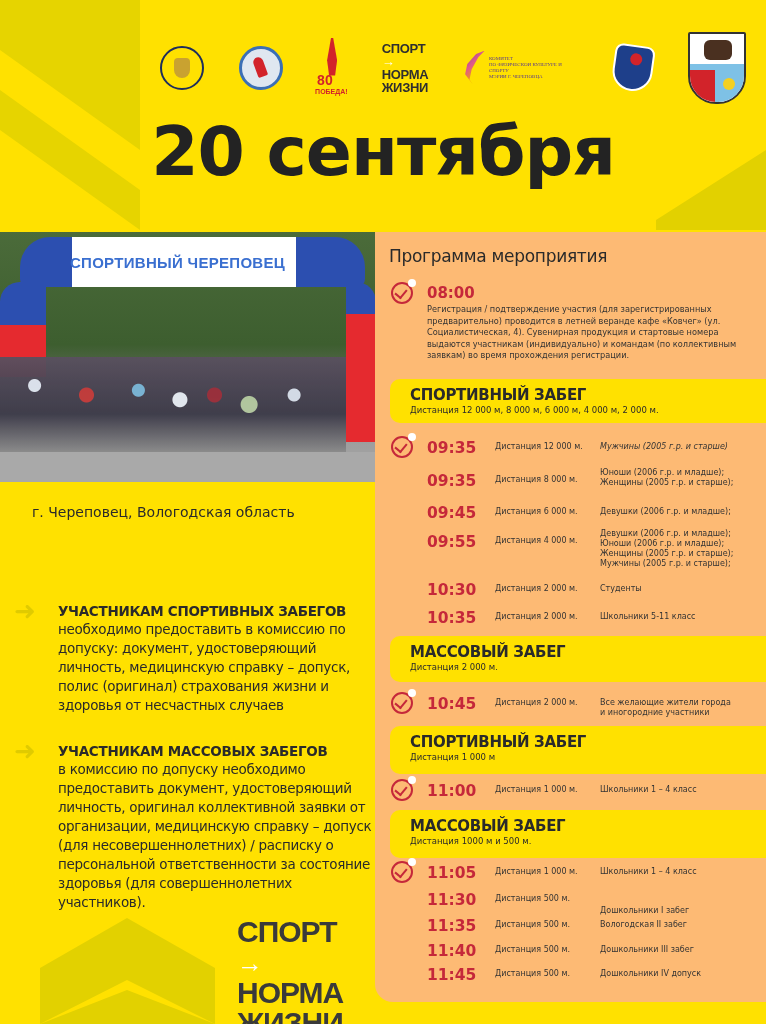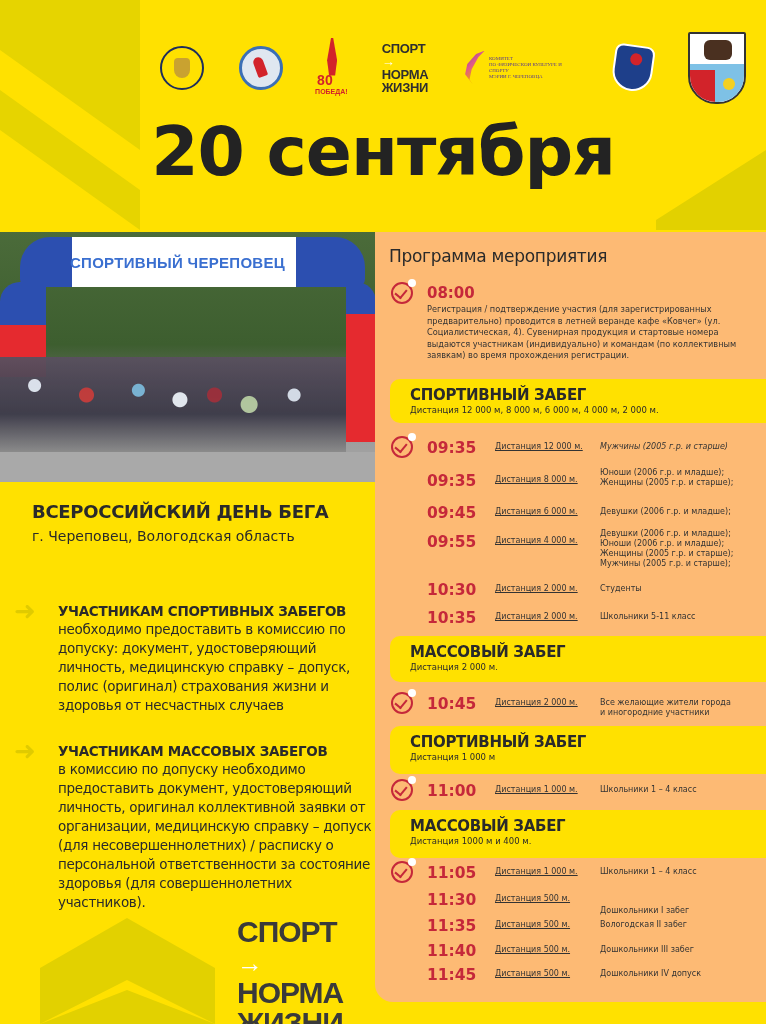--- a/index.html
+++ b/index.html
@@ -226,21 +226,21 @@
     .banner .bt { font: bold 15px/18px "DejaVu Sans", sans-serif; color: #2a2a2a; letter-spacing: -0.3px; }
     .banner .bs { font: 8.5px/12px "DejaVu Sans", sans-serif; color: #2a2a2a; }
 
     .row { position: absolute; left: 0; right: 0; }
     .row .time {
       position: absolute; left: 52px; top: 0;
       font: bold 15.5px/20px "DejaVu Sans", sans-serif; color: #c5283a;
     }
     .row .dist {
       position: absolute; left: 120px; top: 4px;
-      font: 8px/10px "DejaVu Sans", sans-serif; color: #333; text-decoration: underline;
+      font: 8px/10px "DejaVu Sans", sans-serif; color: #333;
     }
     .row .grp {
       position: absolute; left: 225px; top: 0; width: 166px;
       font: 8px/10px "DejaVu Sans", sans-serif; color: #333; white-space: pre-line;
     }
     .row .clock { left: 16px; top: -2px; }
   </style>
 </head>
 <body>
 
@@ -288,21 +288,20 @@
   <div class="arch-top">
     <span class="arch-text">СПОРТИВНЫЙ ЧЕРЕПОВЕЦ</span>
   </div>
   <div class="arch-left"></div>
   <div class="arch-right"></div>
   <div class="crowd"></div>
   <div class="road"></div>
 </div>
 
 <div class="event-title">
-  <div class="l1">ВСЕРОССИЙСКИЙ ДЕНЬ БЕГА</div>
   <div class="l3">г. Череповец, Вологодская область</div>
 </div>
 
 <div class="notice notice-1">
   <div class="arrow">➜</div>
   <div class="body">
     <div class="head">УЧАСТНИКАМ СПОРТИВНЫХ ЗАБЕГОВ</div>
     <div class="txt">необходимо предоставить в комиссию по допуску: документ, удостоверяющий личность, медицинскую справку – допуск, полис (оригинал) страхования жизни и здоровья от несчастных случаев</div>
   </div>
 </div>
@@ -386,21 +385,21 @@
   </div>
   <div class="row" style="top:549px;">
     <div class="clock"></div>
     <div class="time">11:00</div>
     <div class="dist">Дистанция 1 000 м.</div>
     <div class="grp" style="top:4px;">Школьники 1 – 4 класс</div>
   </div>
 
   <div class="banner" style="top:578px; height:48px;">
     <div class="bt">МАССОВЫЙ ЗАБЕГ</div>
-    <div class="bs">Дистанция 1000 м и 400 м.</div>
+    <div class="bs">Дистанция 1000 м и 500 м.</div>
   </div>
   <div class="row" style="top:631px;">
     <div class="clock"></div>
     <div class="time">11:05</div>
     <div class="dist">Дистанция 1 000 м.</div>
     <div class="grp" style="top:4px;">Школьники 1 – 4 класс</div>
   </div>
   <div class="row" style="top:658px;">
     <div class="time">11:30</div>
     <div class="dist">Дистанция  500 м.</div>

